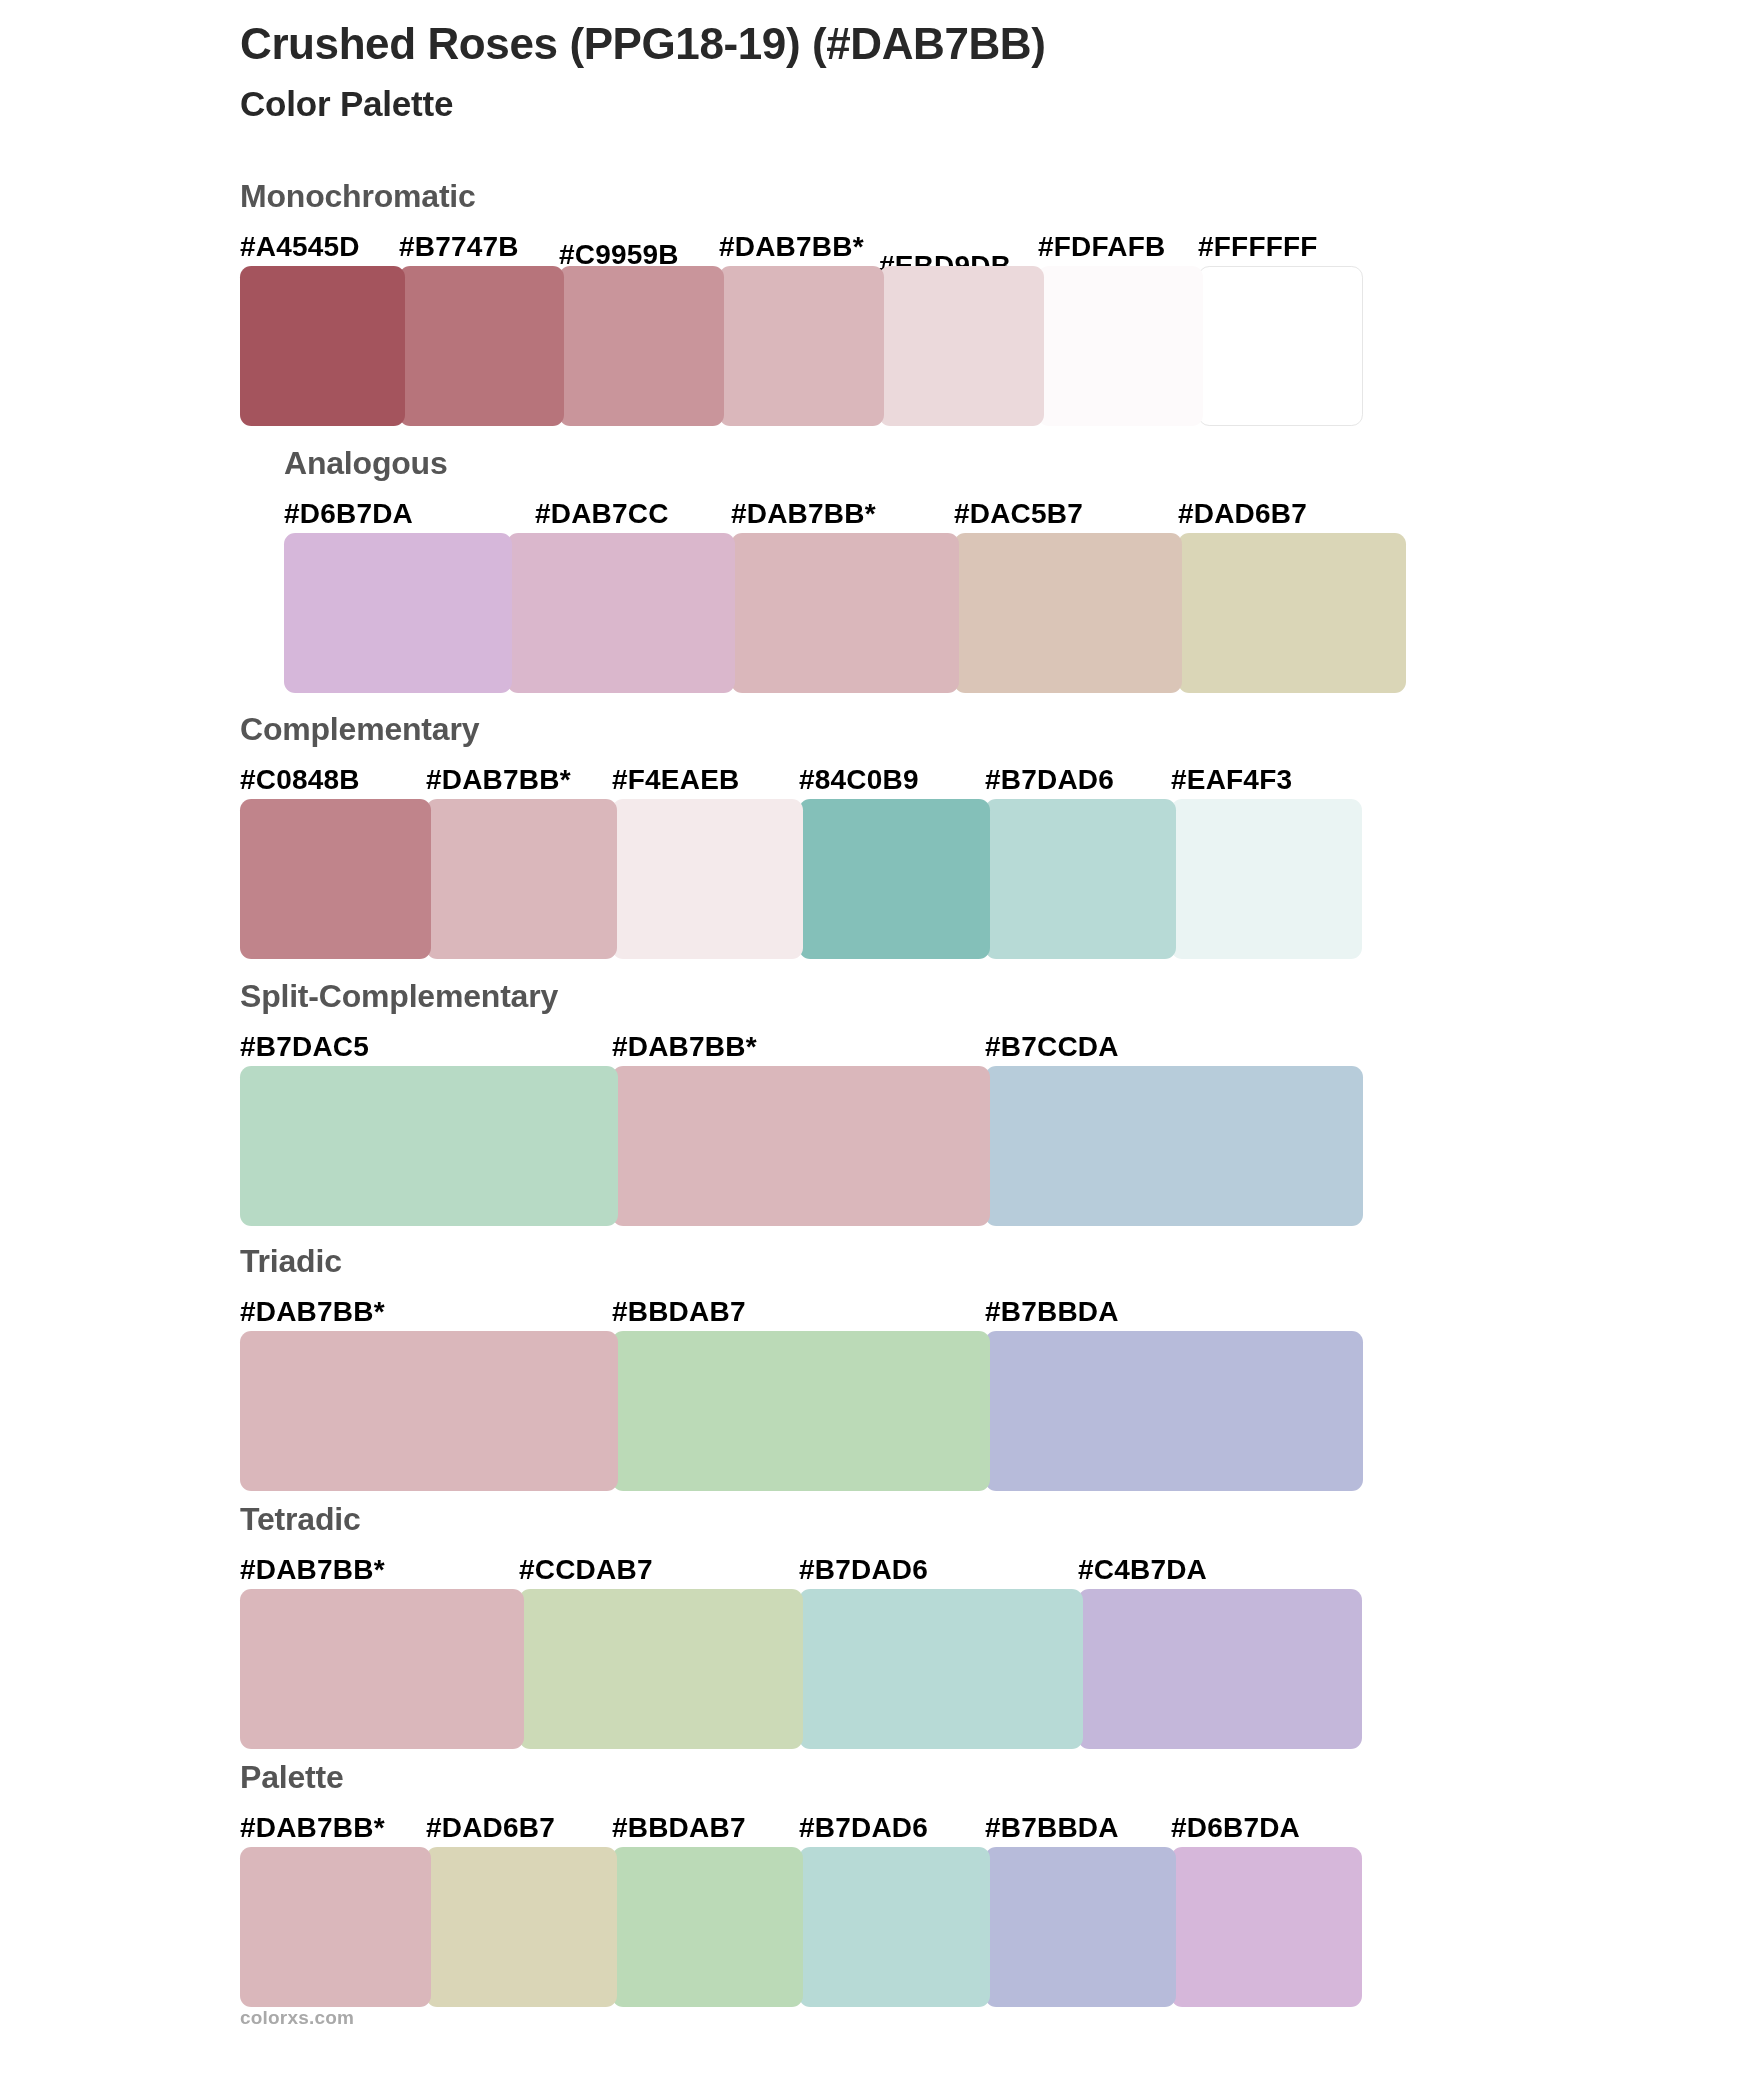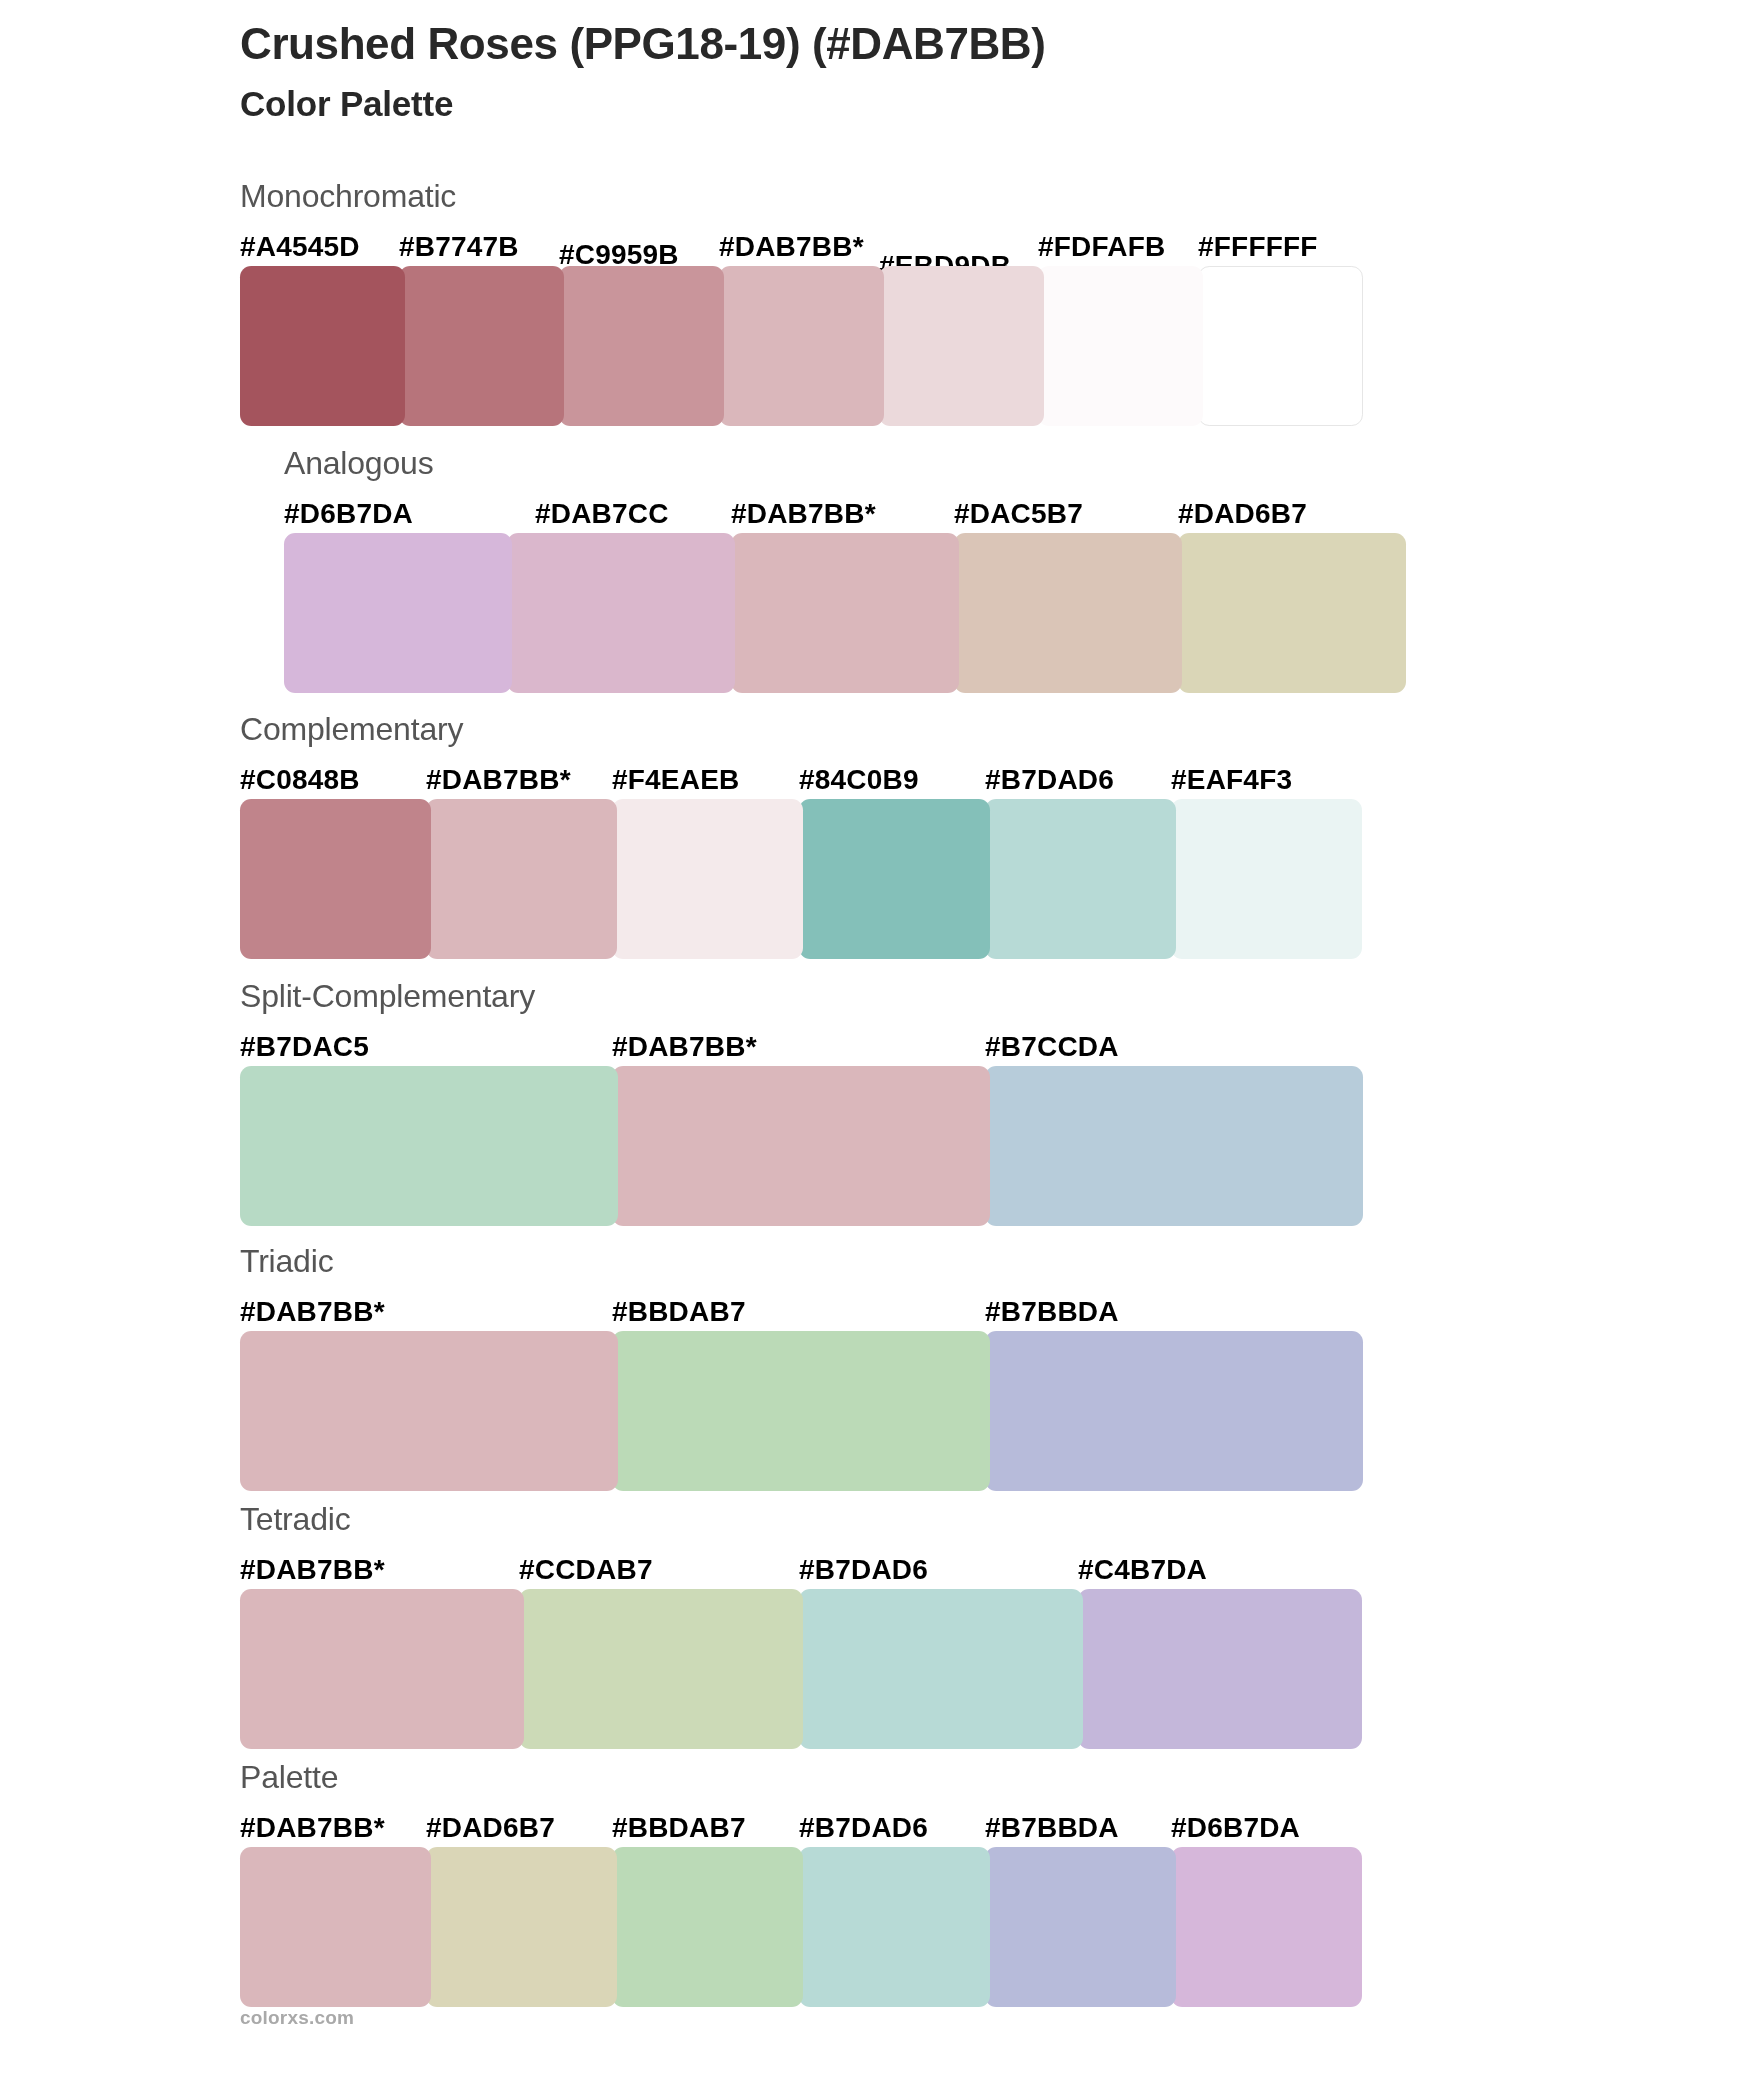--- a/index.html
+++ b/index.html
@@ -53,21 +53,21 @@
     left: 0;
     top: 180px;
     width: 1757px;
   }
   .section {
     position: relative;
     margin: 0 0 0 0;
   }
   .section-heading {
     font-size: 32px;
-    font-weight: normal;
+    font-weight: bold;
     color: #555555;
     letter-spacing: -0.2px;
     margin: 0 0 0 240px;
     line-height: 1.0;
     padding-top: 0;
   }
   .labels-row {
     position: relative;
     height: 35px;
     margin: 19px 0 0 0;

